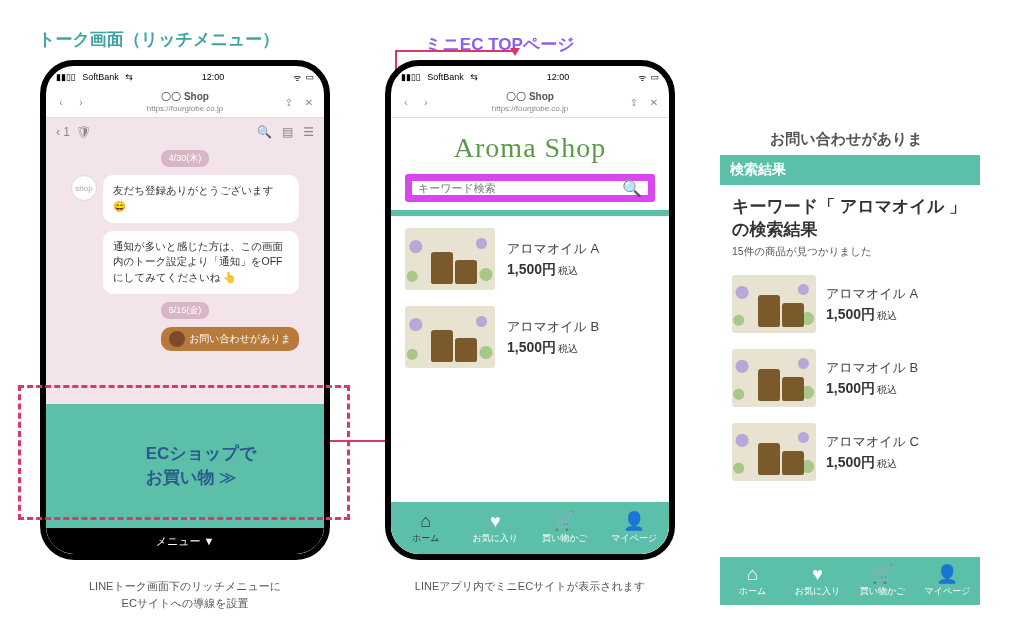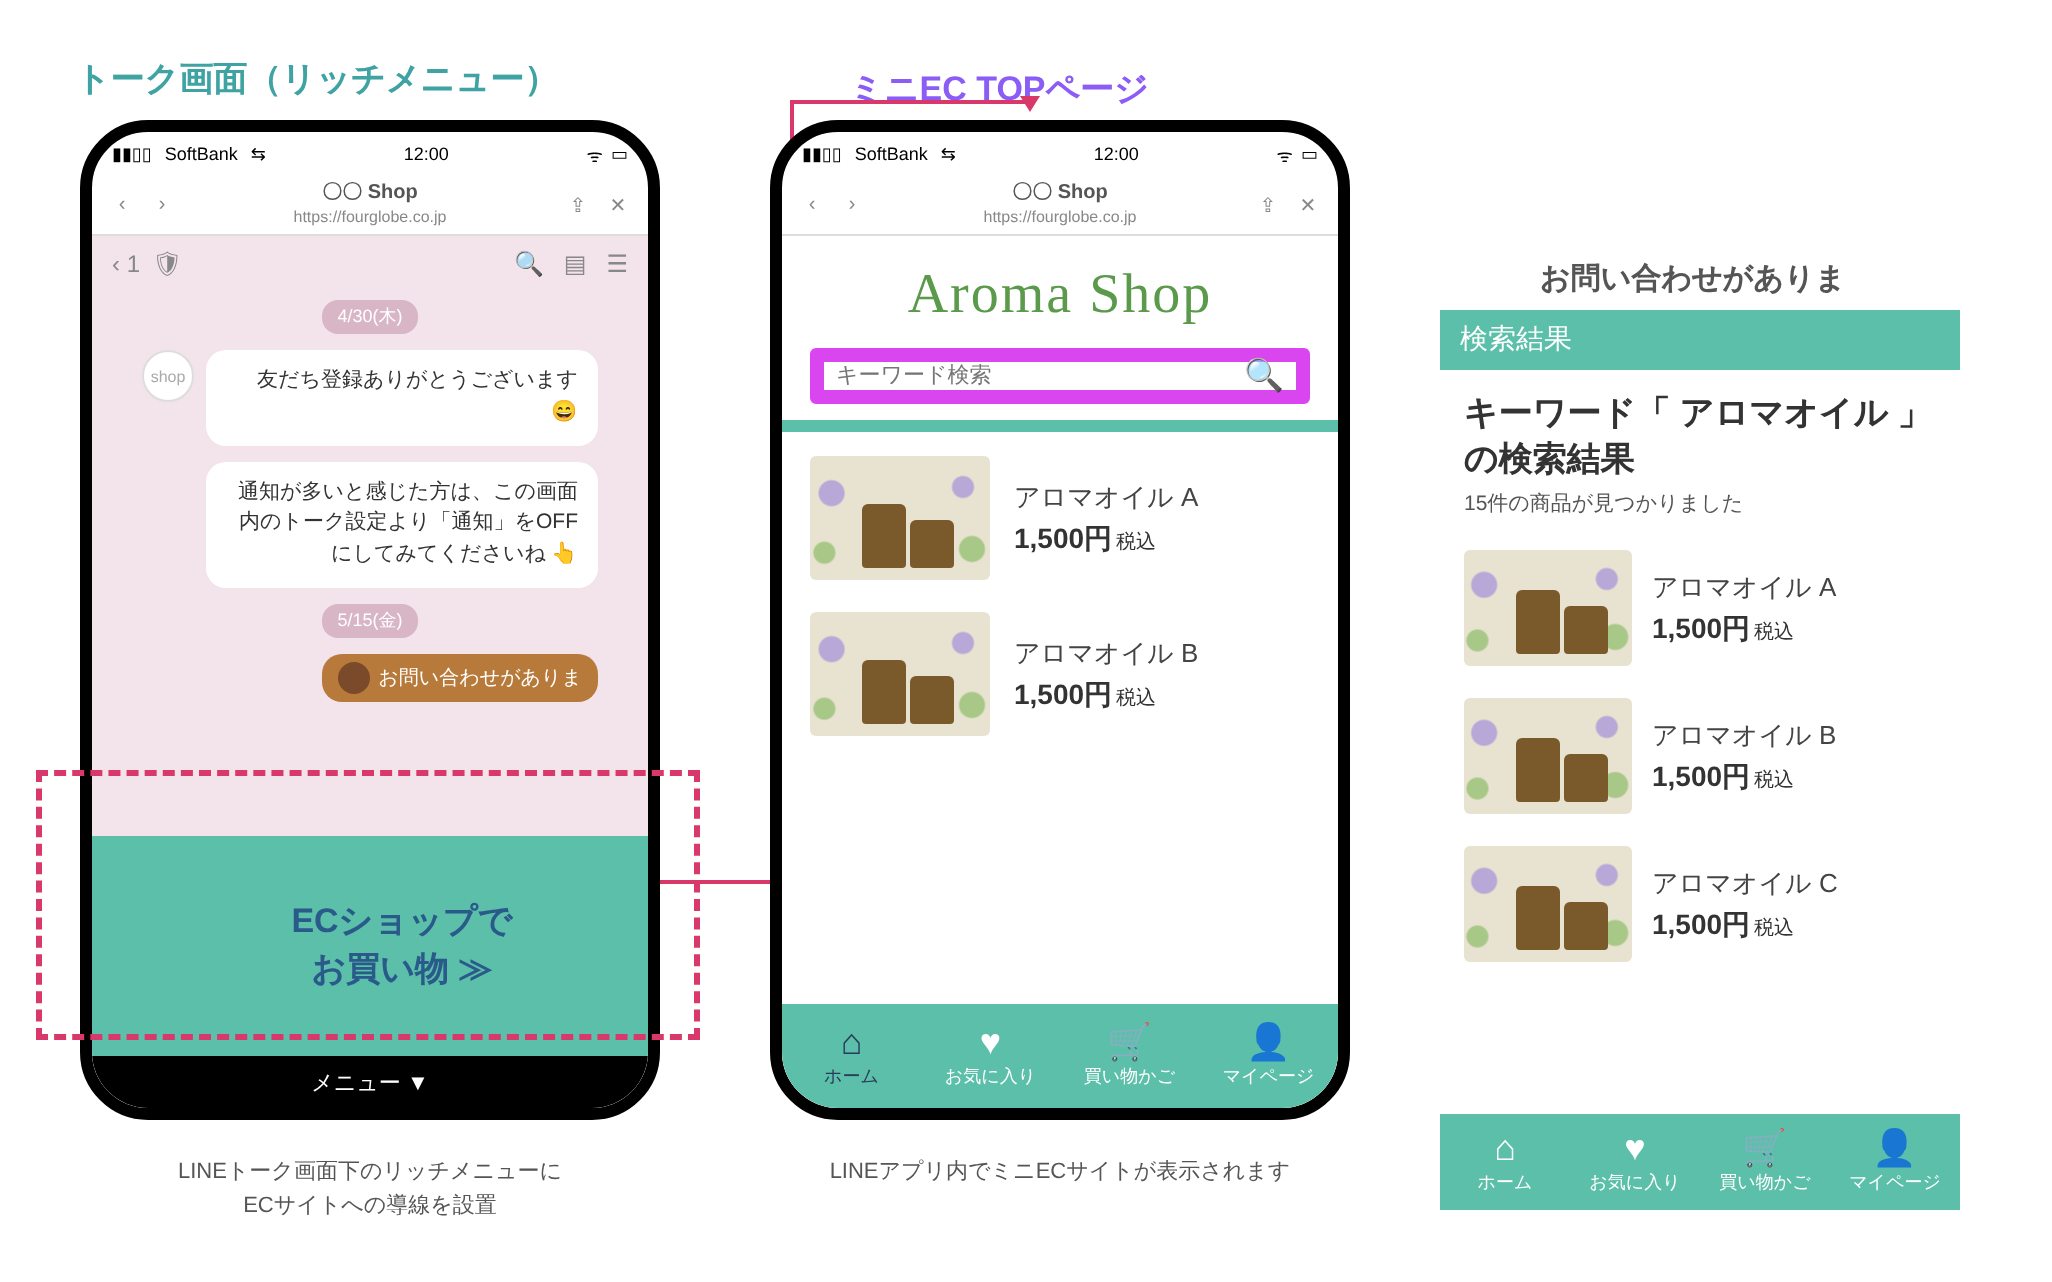--- a/index.html
+++ b/index.html
@@ -109,21 +109,21 @@
     margin: 4px auto; display: block; width: fit-content;
   }
   .msg-row { display:flex; padding: 4px 25px; gap:6px; align-items:flex-start; }
   .avatar {
     width: 26px; height: 26px; border-radius: 50%;
     background: #fff; border: 1px solid #ddd; flex: none;
     display:flex;align-items:center;justify-content:center;font-size:8px;color:#aaa;
   }
   .bubble {
     background: #fff; border-radius: 10px; padding: 8px 10px;
-    font-size: 10.5px; line-height: 1.5; max-width: 200px; text-align: right;
+    font-size: 10.5px; line-height: 1.5; max-width: 200px;
   }
   .emoji-smile { color:#f5a623; }
   .emoji-point { color:#e6a07a; }
   .bubble-right {
     margin-left:auto; background:#b87a3a; color:#fff;
     border-radius:10px; padding:4px 8px; font-size:10px;
     display:flex;align-items:center;gap:4px;
   }
   .bear { width:16px;height:16px;background:#7a4a2a;border-radius:50%; }
 
@@ -131,24 +131,24 @@
   .dashed-box {
     position:absolute;
     border: 3px dashed #d9386a;
     left: 18px; top: 385px;
     width: 332px; height: 135px;
     z-index: 5;
     pointer-events: none;
   }
   .richmenu {
     position:absolute; left:0; right:0; bottom:26px;
-    height: 110px; background:#5cbfa9;
+    height: 124px; background:#5cbfa9;
     display:flex;align-items:center;justify-content:center;
     color:#2a5a8a; font-weight:bold; font-size:17px;
-    line-height:1.4; text-align:center;padding-left:32px;
+    line-height:1.4; text-align:left;padding-left:32px;
   }
   .menu-bar {
     position:absolute; left:0; right:0; bottom:0;
     height:26px; background:#000; color:#fff;
     font-size:11px; display:flex;align-items:center;justify-content:center;
   }
 
   
   .ec-body { height: calc(100% - 52px); position:relative; background:#fff; }
   .logo {
@@ -216,21 +216,21 @@
   
   .result-panel {
     position:absolute;
     left: 720px; top: 155px;
     width: 260px; height: 450px;
     background:#fff;
     display:flex; flex-direction:column;
   }
   .result-header {
     background:#5cbfa9; color:#fff;
-    font-size:14px; font-weight:normal;
+    font-size:14px; font-weight:bold;
     padding:6px 10px;
   }
   .result-sub {
     padding:10px 12px 4px; font-size:17px; font-weight:bold;
   }
   .result-count {
     padding:0 12px 8px; font-size:10.5px; color:#555;
   }
   .result-list { flex:1; overflow:hidden; }
   .result-row { display:flex; gap:10px; padding:8px 12px; align-items:center; }

